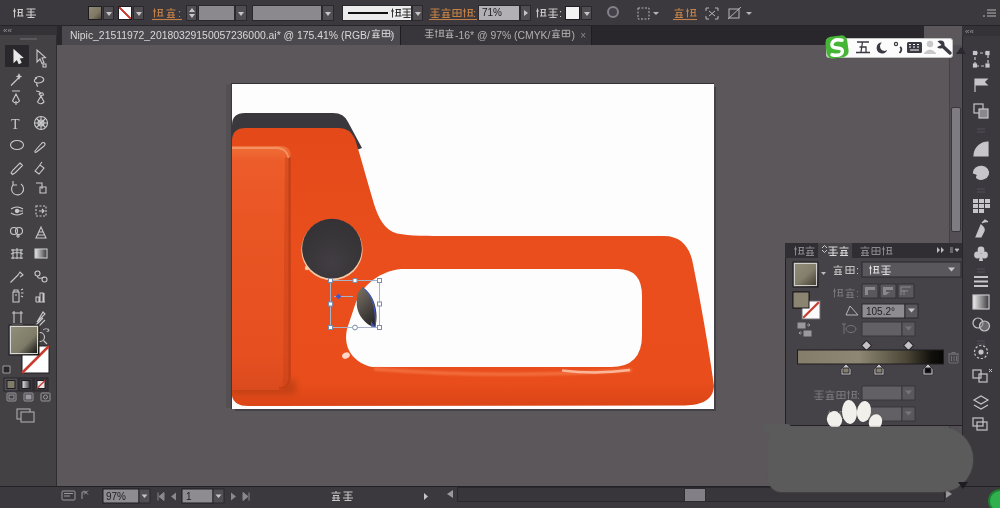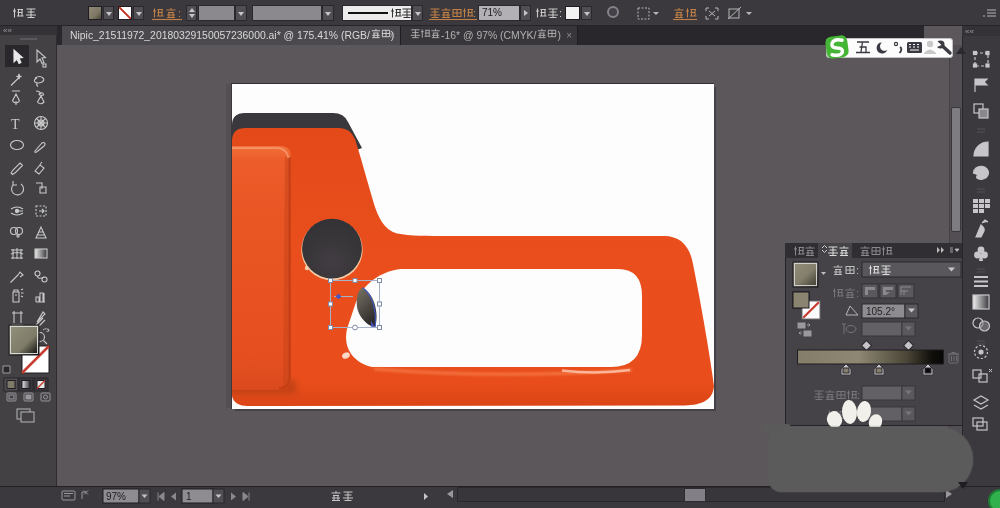--- a/index.html
+++ b/index.html
@@ -226,21 +226,21 @@
 </div>
 
 <div class="abs" id="tabbar">
   <div class="tab" style="left:62px;width:338px;background:#4B494E;border-right:1px solid #1F1D21;color:#D8D8D8;">
     <span style="margin-left:8px;">Nipic_21511972_20180329150057236000.ai* @ 175.41% (RGB/</span><svg class="zi" width="21" height="11" viewBox="0 0 22 12" style="stroke:#D8D8D8;stroke-width:1;">
         <use href="#c4" x="0" y="0"></use>
         <use href="#c3" x="11" y="0"></use>
       </svg><span>)</span>
     <span style="position:absolute;right:5px;top:0;color:#9A989D;font-size:10px;">×</span>
   </div>
-  <div class="tab" style="left:401px;width:176px;background:#38363A;border-right:1px solid #1F1D21;color:#B0B0B0;">
+  <div class="tab" style="left:401px;width:176px;background:#38363A;border-right:1px solid #1F1D21;color:#B0B0B0;padding-left:14px;">
     <svg class="zi" width="32" height="11" viewBox="0 0 33 12" style="margin-left:8px;stroke:#B0B0B0;stroke-width:1;">
         <use href="#c1" x="0" y="0"></use>
         <use href="#c2" x="11" y="0"></use>
         <use href="#c4" x="22" y="0"></use>
       </svg><span>-16* @ 97% (CMYK/</span><svg class="zi" width="21" height="11" viewBox="0 0 22 12" style="stroke:#B0B0B0;stroke-width:1;">
         <use href="#c4" x="0" y="0"></use>
         <use href="#c3" x="11" y="0"></use>
       </svg><span>)</span>
     <span style="position:absolute;right:5px;top:0;color:#8A888D;font-size:10px;">×</span>
   </div>

